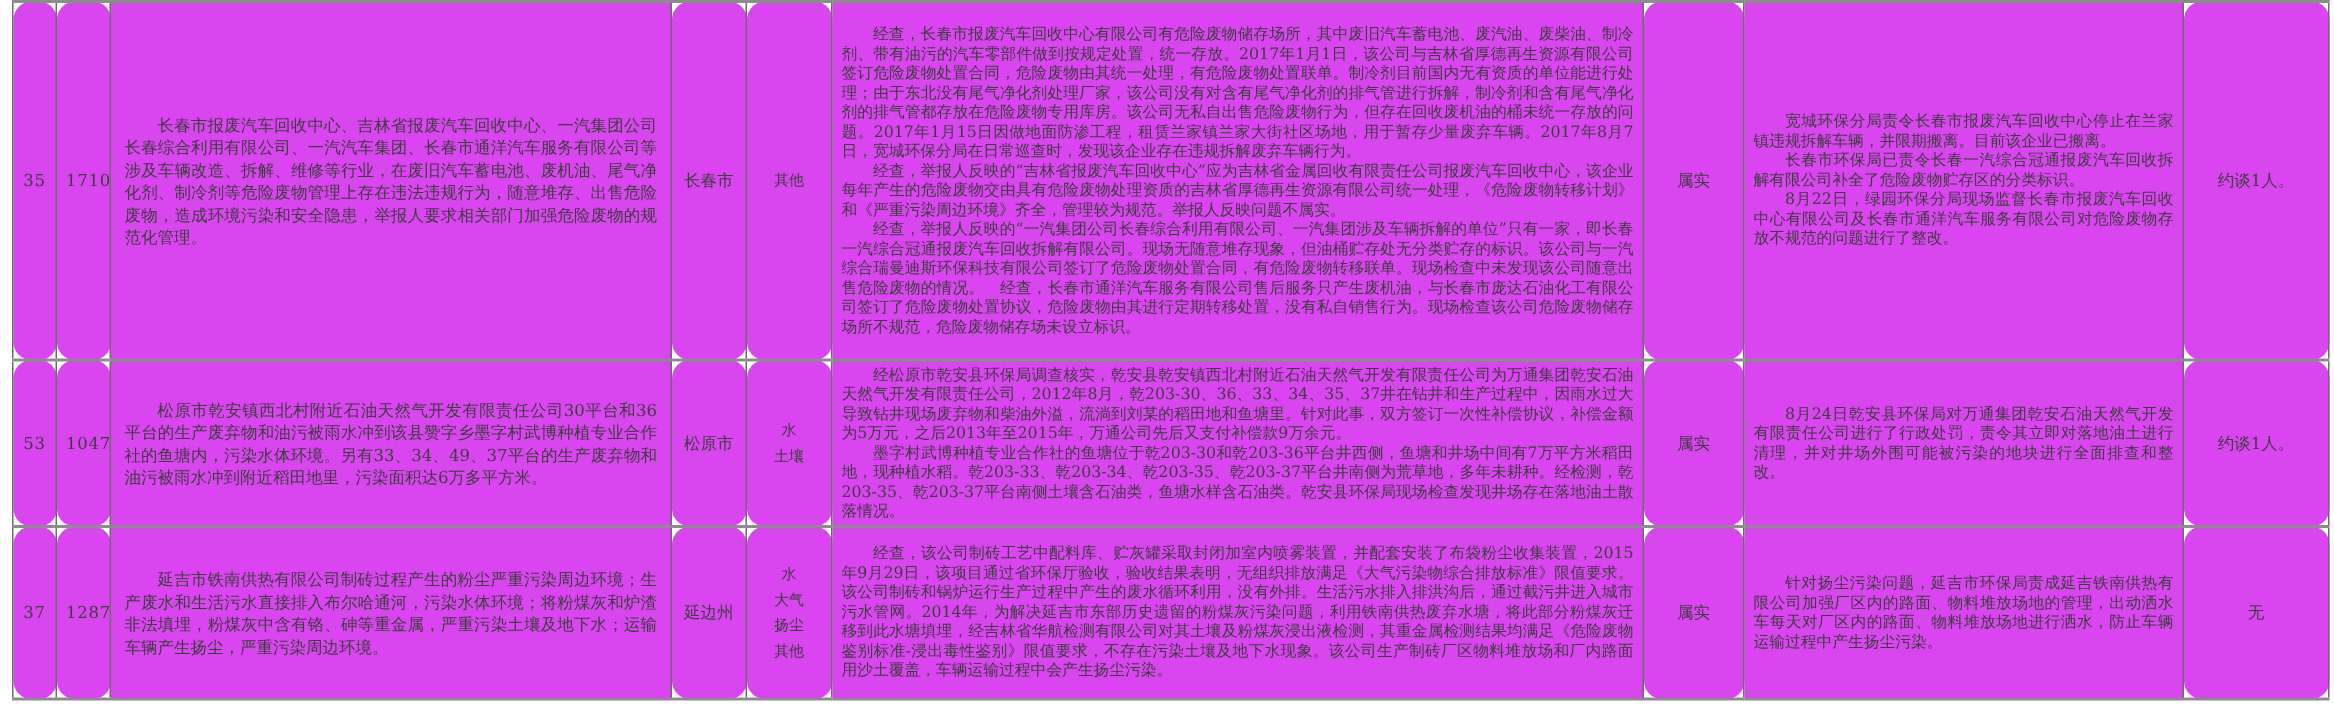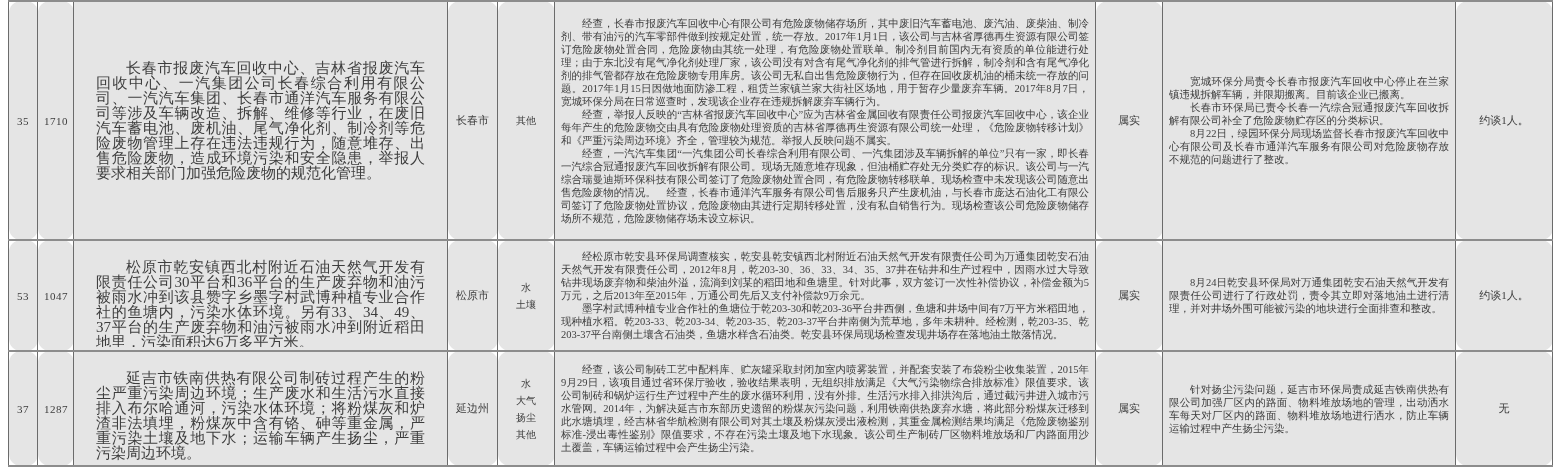--- a/index.html
+++ b/index.html
@@ -23,34 +23,33 @@
     border-collapse:collapse;
     table-layout:fixed;
   }
   td{
     border-left:1px solid #6b6b6b;
     border-right:1px solid #6b6b6b;
     border-top:2px solid #8c8c8c;
     border-bottom:2px solid #8c8c8c;
     vertical-align:middle;
     padding:2px 6px;
-    background:#e5e5e5;
-    font-family:Liberation Serif, serif;
+    background:#d946ef;
   }
   tr.stub-row td{ height:9px; padding:0; }
   td.center{ text-align:center;border-radius:12px; }
   .num{ font-size:11px; letter-spacing:0.5px; }
   .small{ font-size:11px; }
   .clip{ overflow:hidden; }
   .clip-r35{ max-height:231px; }
   .clip-r36{ max-height:103px; }
   .clip-r37{ max-height:107px; }
   .complaint p{
-    margin:16px;
-    font-size:15px;
+    margin:3px;
+    font-size:11px;
     line-height:15px;
     text-align:justify;
     text-indent:2em;
   }
   .longtext p{
     margin:0;
     font-size:10.5px;
     line-height:13px;
     text-align:justify;
     text-indent:2em;
@@ -96,21 +95,21 @@
             </div>
       </td>
       <td class="center small">长春市</td>
       <td class="center">
         <div class="cat-line">其他</div>
       </td>
       <td class="longtext">
         <div class="clip clip-r35">
           <p>经查，长春市报废汽车回收中心有限公司有危险废物储存场所，其中废旧汽车蓄电池、废汽油、废柴油、制冷剂、带有油污的汽车零部件做到按规定处置，统一存放。2017年1月1日，该公司与吉林省厚德再生资源有限公司签订危险废物处置合同，危险废物由其统一处理，有危险废物处置联单。制冷剂目前国内无有资质的单位能进行处理；由于东北没有尾气净化剂处理厂家，该公司没有对含有尾气净化剂的排气管进行拆解，制冷剂和含有尾气净化剂的排气管都存放在危险废物专用库房。该公司无私自出售危险废物行为，但存在回收废机油的桶未统一存放的问题。2017年1月15日因做地面防渗工程，租赁兰家镇兰家大街社区场地，用于暂存少量废弃车辆。2017年8月7日，宽城环保分局在日常巡查时，发现该企业存在违规拆解废弃车辆行为。</p>
           <p>经查，举报人反映的“吉林省报废汽车回收中心”应为吉林省金属回收有限责任公司报废汽车回收中心，该企业每年产生的危险废物交由具有危险废物处理资质的吉林省厚德再生资源有限公司统一处理，《危险废物转移计划》和《严重污染周边环境》齐全，管理较为规范。举报人反映问题不属实。</p>
-          <p>经查，一汽汽车集团“一汽集团公司长春综合利用有限公司、一汽集团涉及车辆拆解的单位”只有一家，即长春一汽综合冠通报废汽车回收拆解有限公司。现场无随意堆存现象，但油桶贮存处无分类贮存的标识。该公司与一汽综合瑞曼迪斯环保科技有限公司签订了危险废物处置合同，有危险废物转移联单。现场检查中未发现该公司随意出售危险废物的情况。　经查，长春市通洋汽车服务有限公司售后服务只产生废机油，与长春市庞达石油化工有限公司签订了危险废物处置协议，危险废物由其进行定期转移处置，没有私自销售行为。现场检查该公司危险废物储存场所不规范，危险废物储存场未设立标识。</p>
+          <p>经查，举报人反映的“一汽集团公司长春综合利用有限公司、一汽集团涉及车辆拆解的单位”只有一家，即长春一汽综合冠通报废汽车回收拆解有限公司。现场无随意堆存现象，但油桶贮存处无分类贮存的标识。该公司与一汽综合瑞曼迪斯环保科技有限公司签订了危险废物处置合同，有危险废物转移联单。现场检查中未发现该公司随意出售危险废物的情况。　经查，长春市通洋汽车服务有限公司售后服务只产生废机油，与长春市庞达石油化工有限公司签订了危险废物处置协议，危险废物由其进行定期转移处置，没有私自销售行为。现场检查该公司危险废物储存场所不规范，危险废物储存场未设立标识。</p>
         </div>
       </td>
       <td class="center small">属实</td>
       <td class="longtext">
         <div class="clip clip-r35">
           <p>宽城环保分局责令长春市报废汽车回收中心停止在兰家镇违规拆解车辆，并限期搬离。目前该企业已搬离。</p>
           <p>长春市环保局已责令长春一汽综合冠通报废汽车回收拆解有限公司补全了危险废物贮存区的分类标识。</p>
           <p>8月22日，绿园环保分局现场监督长春市报废汽车回收中心有限公司及长春市通洋汽车服务有限公司对危险废物存放不规范的问题进行了整改。</p>
         </div>
       </td>

